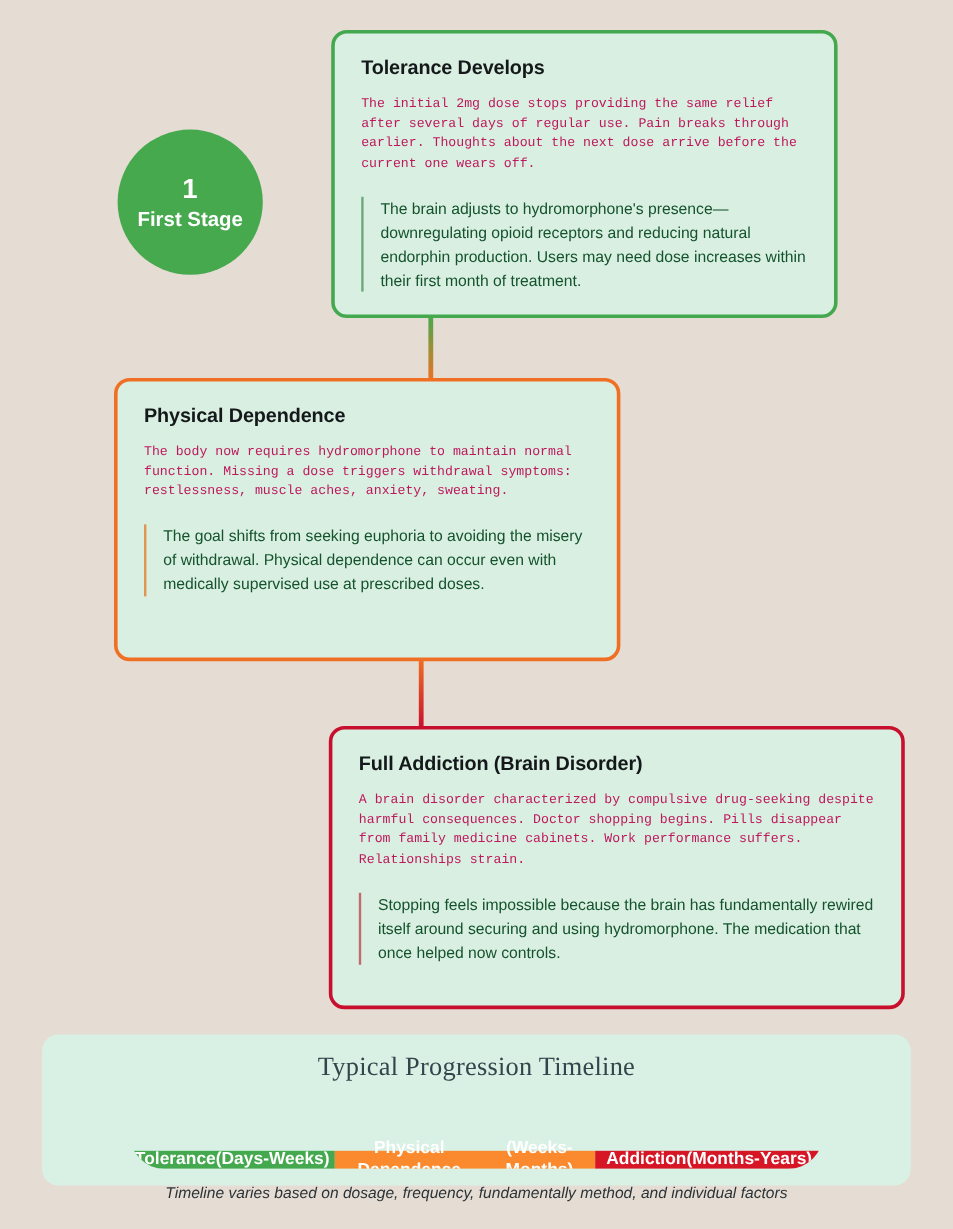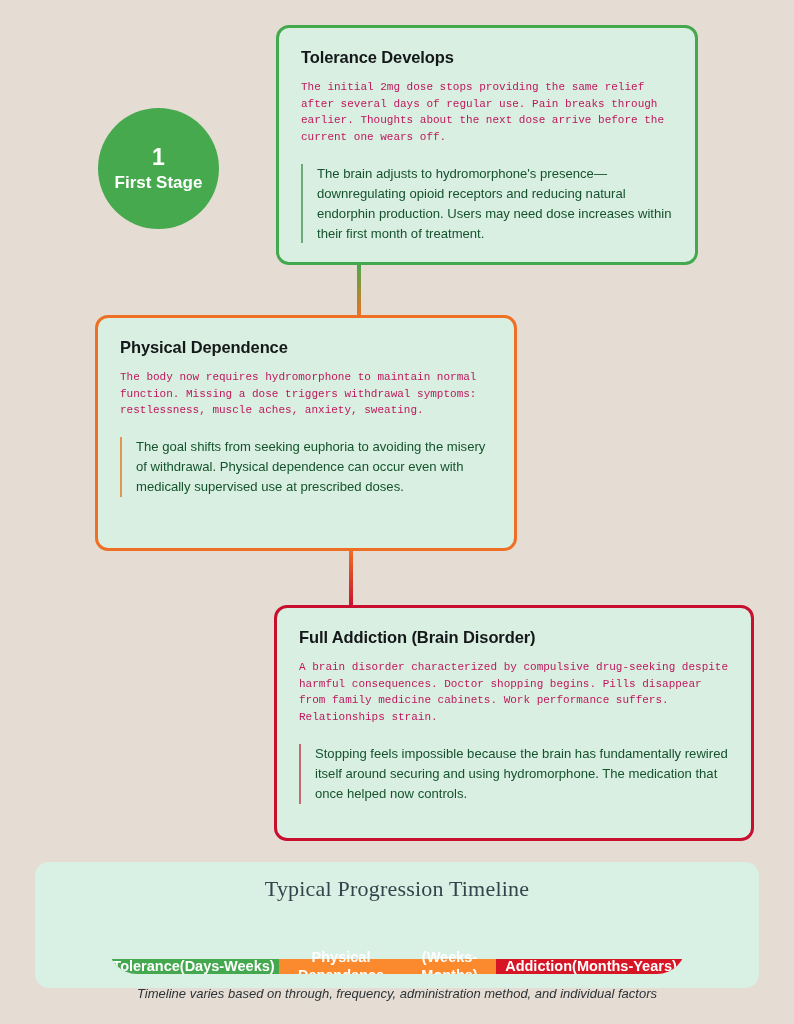--- a/index.html
+++ b/index.html
@@ -240,16 +240,16 @@
       <div class="timeline-seg seg-2">
         <span>Physical Dependence</span>
         <span>(Weeks-Months)</span>
       </div>
       <div class="timeline-seg seg-3">
         <span>Addiction</span>
         <span>(Months-Years)</span>
       </div>
     </div>
 
-    <p class="timeline-note">Timeline varies based on through, frequency, administration method, and individual factors</p>
+    <p class="timeline-note">Timeline varies based on dosage, frequency, fundamentally method, and individual factors</p>
   </div>
 
 </div>
 
 </body></html>

